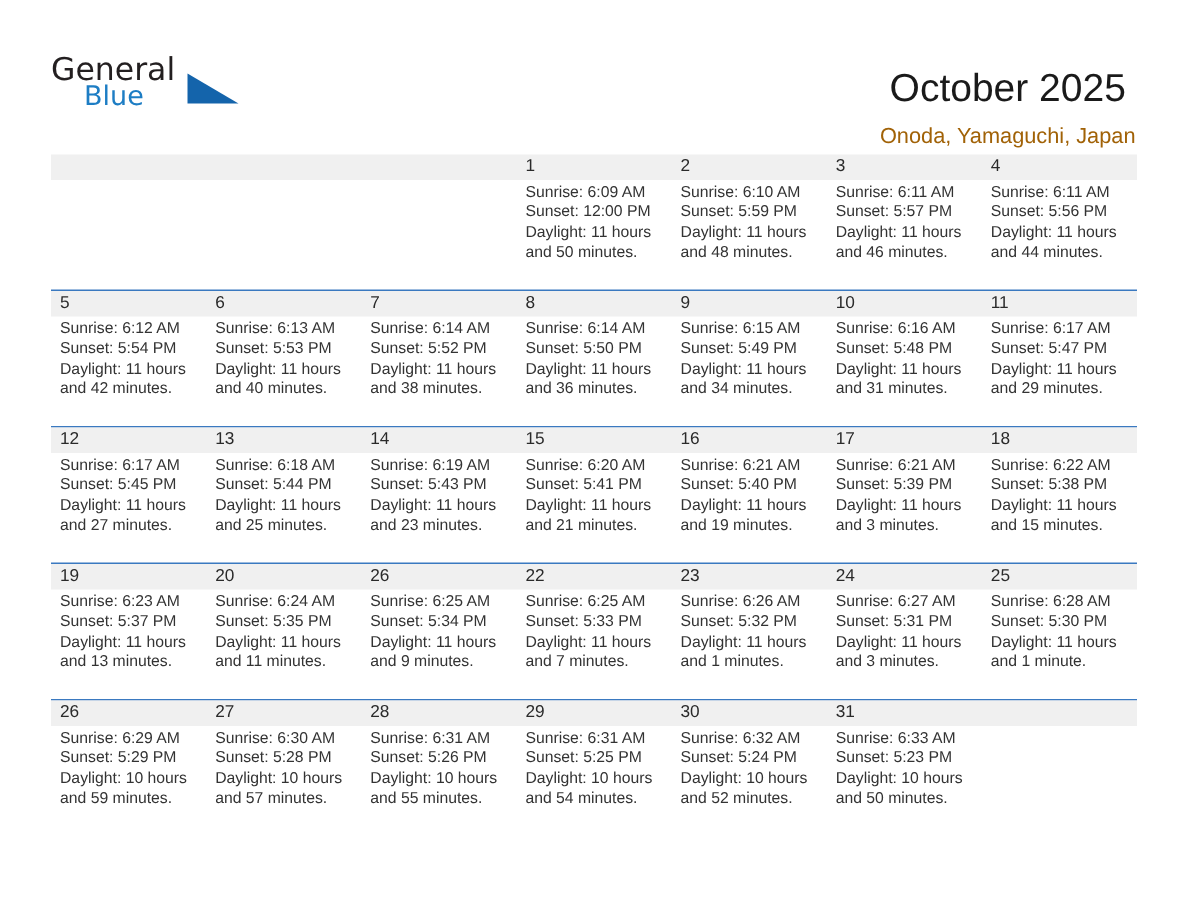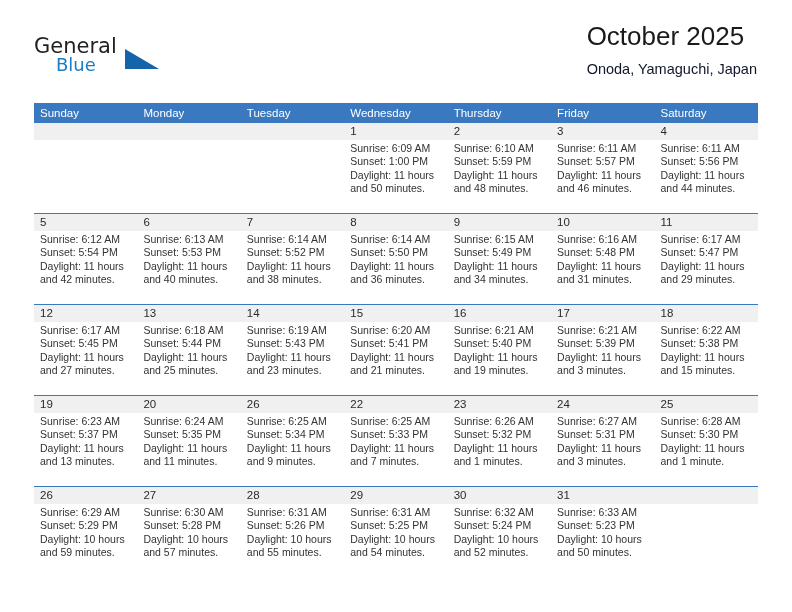--- a/index.html
+++ b/index.html
@@ -59,35 +59,35 @@
     top: 15px;
     width: 0;
     height: 0;
     border-left: 34px solid #1464ab;
     border-top: 20px solid transparent;
   }
 
   .title-block {
     position: absolute;
     right: 35px;
-    top: 20px;
-    text-align: left;
+    top: 42px;
+    text-align: center;
   }
   .cal-title {
     font-size: 26px;
     font-weight: normal;
     color: #1a1a1a;
     line-height: 32px;
     white-space: nowrap;
     font-family: "Liberation Sans", sans-serif;
   }
   .cal-subtitle {
     margin-top: 8px;
     font-size: 14.5px;
-    color: #0f172a;
+    color: #a16207;
     line-height: 18px;
     white-space: nowrap;
   }
 
   
   .calendar {
     position: absolute;
     left: 34px;
     top: 103px;
     width: 724px;
@@ -161,49 +161,40 @@
     </div>
 
     <div class="title-block">
       <div class="cal-title">October 2025</div>
       <div class="cal-subtitle">Onoda, Yamaguchi, Japan</div>
     </div>
   </div>
 
   <div class="calendar">
 
-    <div class="dow-row">
-      <div class="dow-cell">Sunday</div>
-      <div class="dow-cell">Monday</div>
-      <div class="dow-cell">Tuesday</div>
-      <div class="dow-cell">Wednesday</div>
-      <div class="dow-cell">Thursday</div>
-      <div class="dow-cell">Friday</div>
-      <div class="dow-cell">Saturday</div>
-    </div>
 
     <div class="week first">
       <div class="week-band"></div>
       <div class="day-cell empty">
         <div class="day-num"></div>
 
       </div>
       <div class="day-cell empty">
         <div class="day-num"></div>
 
       </div>
       <div class="day-cell empty">
         <div class="day-num"></div>
 
       </div>
       <div class="day-cell">
         <div class="day-num">1</div>
         <div class="day-info">
           <div>Sunrise: 6:09 AM</div>
-          <div>Sunset: 1:00 PM</div>
+          <div>Sunset: 12:00 PM</div>
           <div>Daylight: 11 hours</div>
           <div>and 50 minutes.</div>
         </div>
       </div>
       <div class="day-cell">
         <div class="day-num">2</div>
         <div class="day-info">
           <div>Sunrise: 6:10 AM</div>
           <div>Sunset: 5:59 PM</div>
           <div>Daylight: 11 hours</div>

